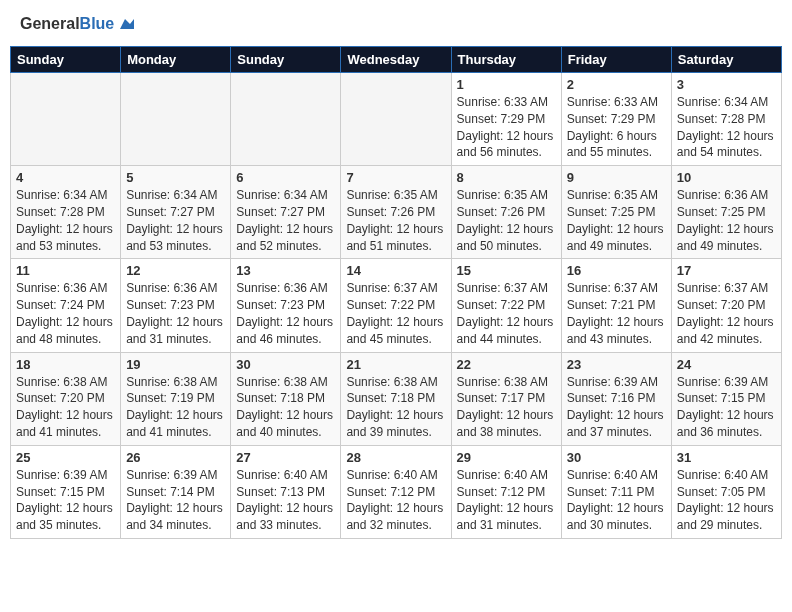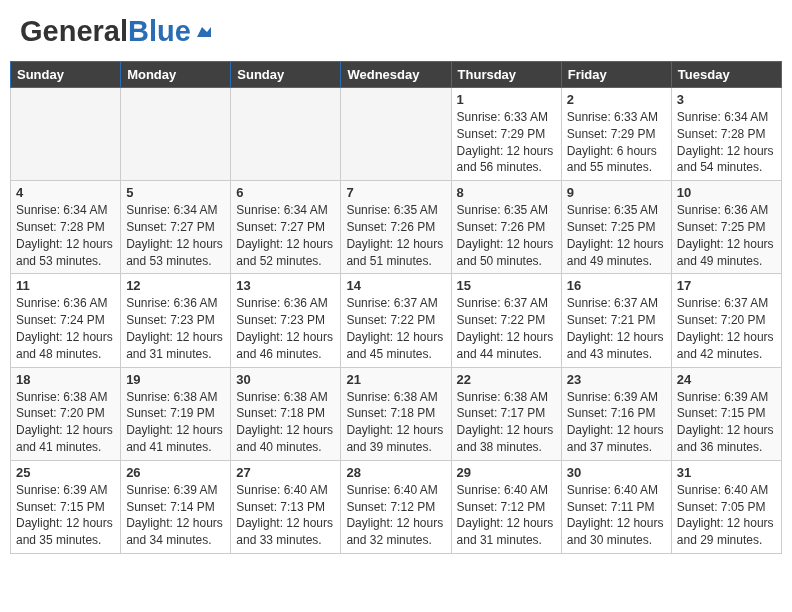--- a/index.html
+++ b/index.html
@@ -33,21 +33,21 @@
     .location {
       font-size: 14px;
       color: #555;
     }
     table {
       width: 100%;
       border-collapse: collapse;
       table-layout: fixed;
     }
     th {
-      background-color: #404040;
+      background-color: #0f172a;
       color: #fff;
       text-align: left;
       padding: 5px 6px;
       font-size: 13px;
       font-weight: bold;
       border: 1px solid #2a6db5;
     }
     td {
       border: 1px solid #ccc;
       vertical-align: top;
@@ -75,21 +75,21 @@
     tr:nth-child(even) td:not(.empty) {
       background: #f9f9f9;
     }
   </style>
 </head>
 <body>
 
 <div class="header">
   <div class="logo">
     <div style="display:flex;align-items:center;">
-      <span style="font-size:29px;font-weight:bold;color:#333;">
+      <span style="font-size:16px;font-weight:bold;color:#333;">
         <span style="color:#333;">General</span><span style="color:#2a6db5;">Blue</span>
       </span>
       <svg width="18" height="18" viewBox="0 0 18 18" style="margin-left:2px;">
         <polygon points="4,14 9,4 14,9 18,4 18,14" fill="#2a6db5"></polygon>
       </svg>
     </div>
   </div>
   <div class="title-block">
     <div class="month-year"></div>
     <div class="location"></div>
@@ -98,21 +98,21 @@
 
 <table>
   <thead>
     <tr id="header-row">
         <th>Sunday</th>
         <th>Monday</th>
         <th>Sunday</th>
         <th>Wednesday</th>
         <th>Thursday</th>
         <th>Friday</th>
-        <th>Tuesday</th>
+        <th>Saturday</th>
       </tr>
   </thead>
   <tbody id="calendar-body">
       <tr>
         <td class="empty"></td>
         <td class="empty"></td>
         <td class="empty"></td>
         <td class="empty"></td>
         <td>
           <span class="day-number">1</span>

